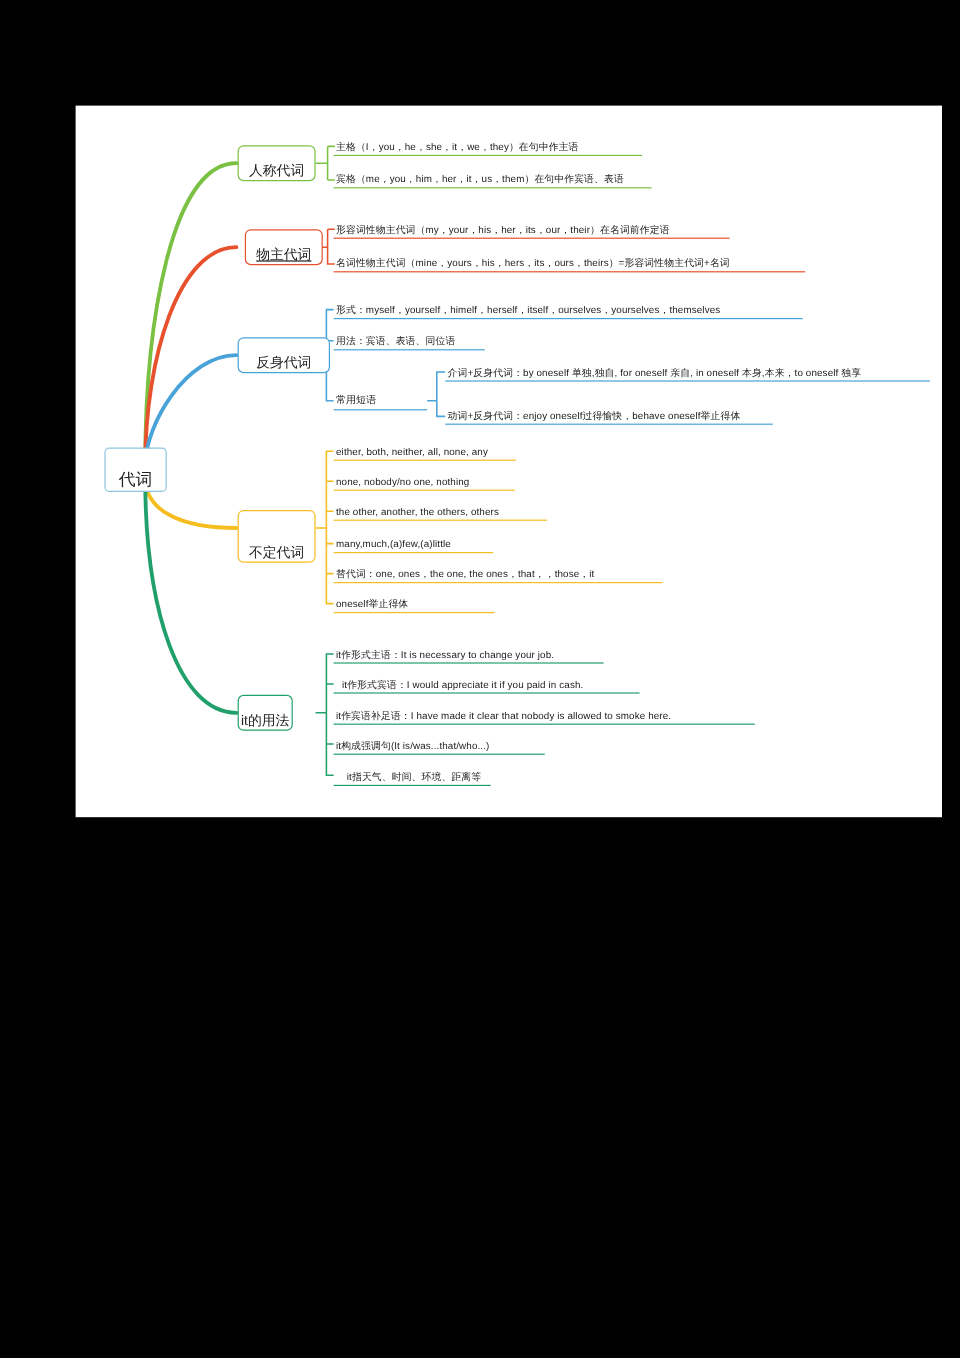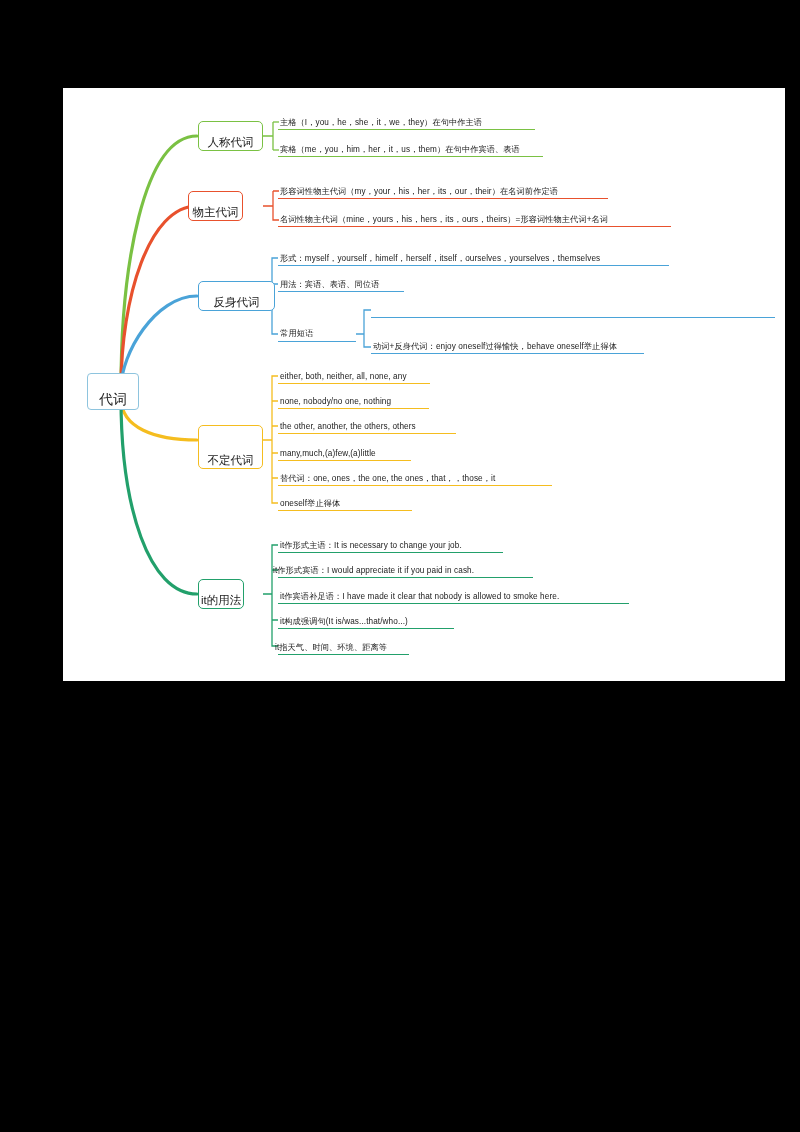--- a/index.html
+++ b/index.html
@@ -108,21 +108,21 @@
     </svg>
 
     <div class="node root-node" style="left:24px; top:285px; width:52px; height:37px; border-color:#8ec4de;">
       <span>代词</span>
     </div>
 
     <div class="node branch-node" style="left:135px; top:33px; width:65px; height:30px; border-color:#7ac143;">
       <span>人称代词</span>
     </div>
 
-    <div class="node branch-node" style="left:125px; top:103px; width:55px; height:30px; border-color:#e8512d;">
+    <div class="node branch-node" style="left:141px; top:103px; width:65px; height:30px; border-color:#e8512d;text-decoration:underline;">
       <span>物主代词</span>
     </div>
 
     <div class="node branch-node" style="left:135px; top:193px; width:77px; height:30px; border-color:#4aa3d8;">
       <span>反身代词</span>
     </div>
 
     <div class="node branch-node" style="left:135px; top:337px; width:65px; height:44px; border-color:#f5bd1f;">
       <span>不定代词</span>
     </div>
@@ -145,20 +145,21 @@
 
     <div class="leaf" style="left:217px; top:165px;">形式：myself，yourself，himelf，herself，itself，ourselves，yourselves，themselves</div>
     <div class="leaf-ul" style="left:215px; top:177px; width:391px; background:#4aa3d8;"></div>
 
     <div class="leaf" style="left:217px; top:191px;">用法：宾语、表语、同位语</div>
     <div class="leaf-ul" style="left:215px; top:203px; width:126px; background:#4aa3d8;"></div>
 
     <div class="sub-node" style="left:217px; top:240px;font-family:Liberation Serif, serif;">常用短语</div>
     <div class="leaf-ul" style="left:215px; top:253px; width:78px; background:#4aa3d8;"></div>
 
+    <div class="leaf" style="left:310px; top:217px;">介词+反身代词：by oneself 单独,独自, for oneself 亲自, in oneself 本身,本来，to oneself 独享</div>
     <div class="leaf-ul" style="left:308px; top:229px; width:404px; background:#4aa3d8;"></div>
 
     <div class="leaf" style="left:310px; top:253px;">动词+反身代词：enjoy oneself过得愉快，behave oneself举止得体</div>
     <div class="leaf-ul" style="left:308px; top:265px; width:273px; background:#4aa3d8;"></div>
 
     <div class="leaf" style="left:217px; top:283px;">either, both, neither, all, none, any</div>
     <div class="leaf-ul" style="left:215px; top:295px; width:152px; background:#f5bd1f;"></div>
 
     <div class="leaf" style="left:217px; top:308px;text-align:center;">none, nobody/no one, nothing</div>
     <div class="leaf-ul" style="left:215px; top:320px; width:151px; background:#f5bd1f;"></div>
@@ -171,26 +172,26 @@
 
     <div class="leaf" style="left:217px; top:385px;">替代词：one, ones，the one, the ones，that，，those，it</div>
     <div class="leaf-ul" style="left:215px; top:397px; width:274px; background:#f5bd1f;"></div>
 
     <div class="leaf" style="left:217px; top:410px;">oneself举止得体</div>
     <div class="leaf-ul" style="left:215px; top:422px; width:134px; background:#f5bd1f;"></div>
 
     <div class="leaf" style="left:217px; top:452px;">it作形式主语：It is necessary to change your job.</div>
     <div class="leaf-ul" style="left:215px; top:464px; width:225px; background:#22a06b;"></div>
 
-    <div class="leaf" style="left:210px; top:477px;">it作形式宾语：I would appreciate it if you paid in cash.</div>
+    <div class="leaf" style="left:222px; top:477px;">it作形式宾语：I would appreciate it if you paid in cash.</div>
     <div class="leaf-ul" style="left:215px; top:489px; width:255px; background:#22a06b;"></div>
 
     <div class="leaf" style="left:217px; top:503px;">it作宾语补足语：I have made it clear that nobody is allowed to smoke here.</div>
     <div class="leaf-ul" style="left:215px; top:515px; width:351px; background:#22a06b;"></div>
 
     <div class="leaf" style="left:217px; top:528px;">it构成强调句(It is/was...that/who...)</div>
     <div class="leaf-ul" style="left:215px; top:540px; width:176px; background:#22a06b;"></div>
 
-    <div class="leaf" style="left:212px; top:554px;">it指天气、时间、环境、距离等</div>
+    <div class="leaf" style="left:226px; top:554px;">it指天气、时间、环境、距离等</div>
     <div class="leaf-ul" style="left:215px; top:566px; width:131px; background:#22a06b;"></div>
 
   </div>
 </div>
 
 </body></html>

